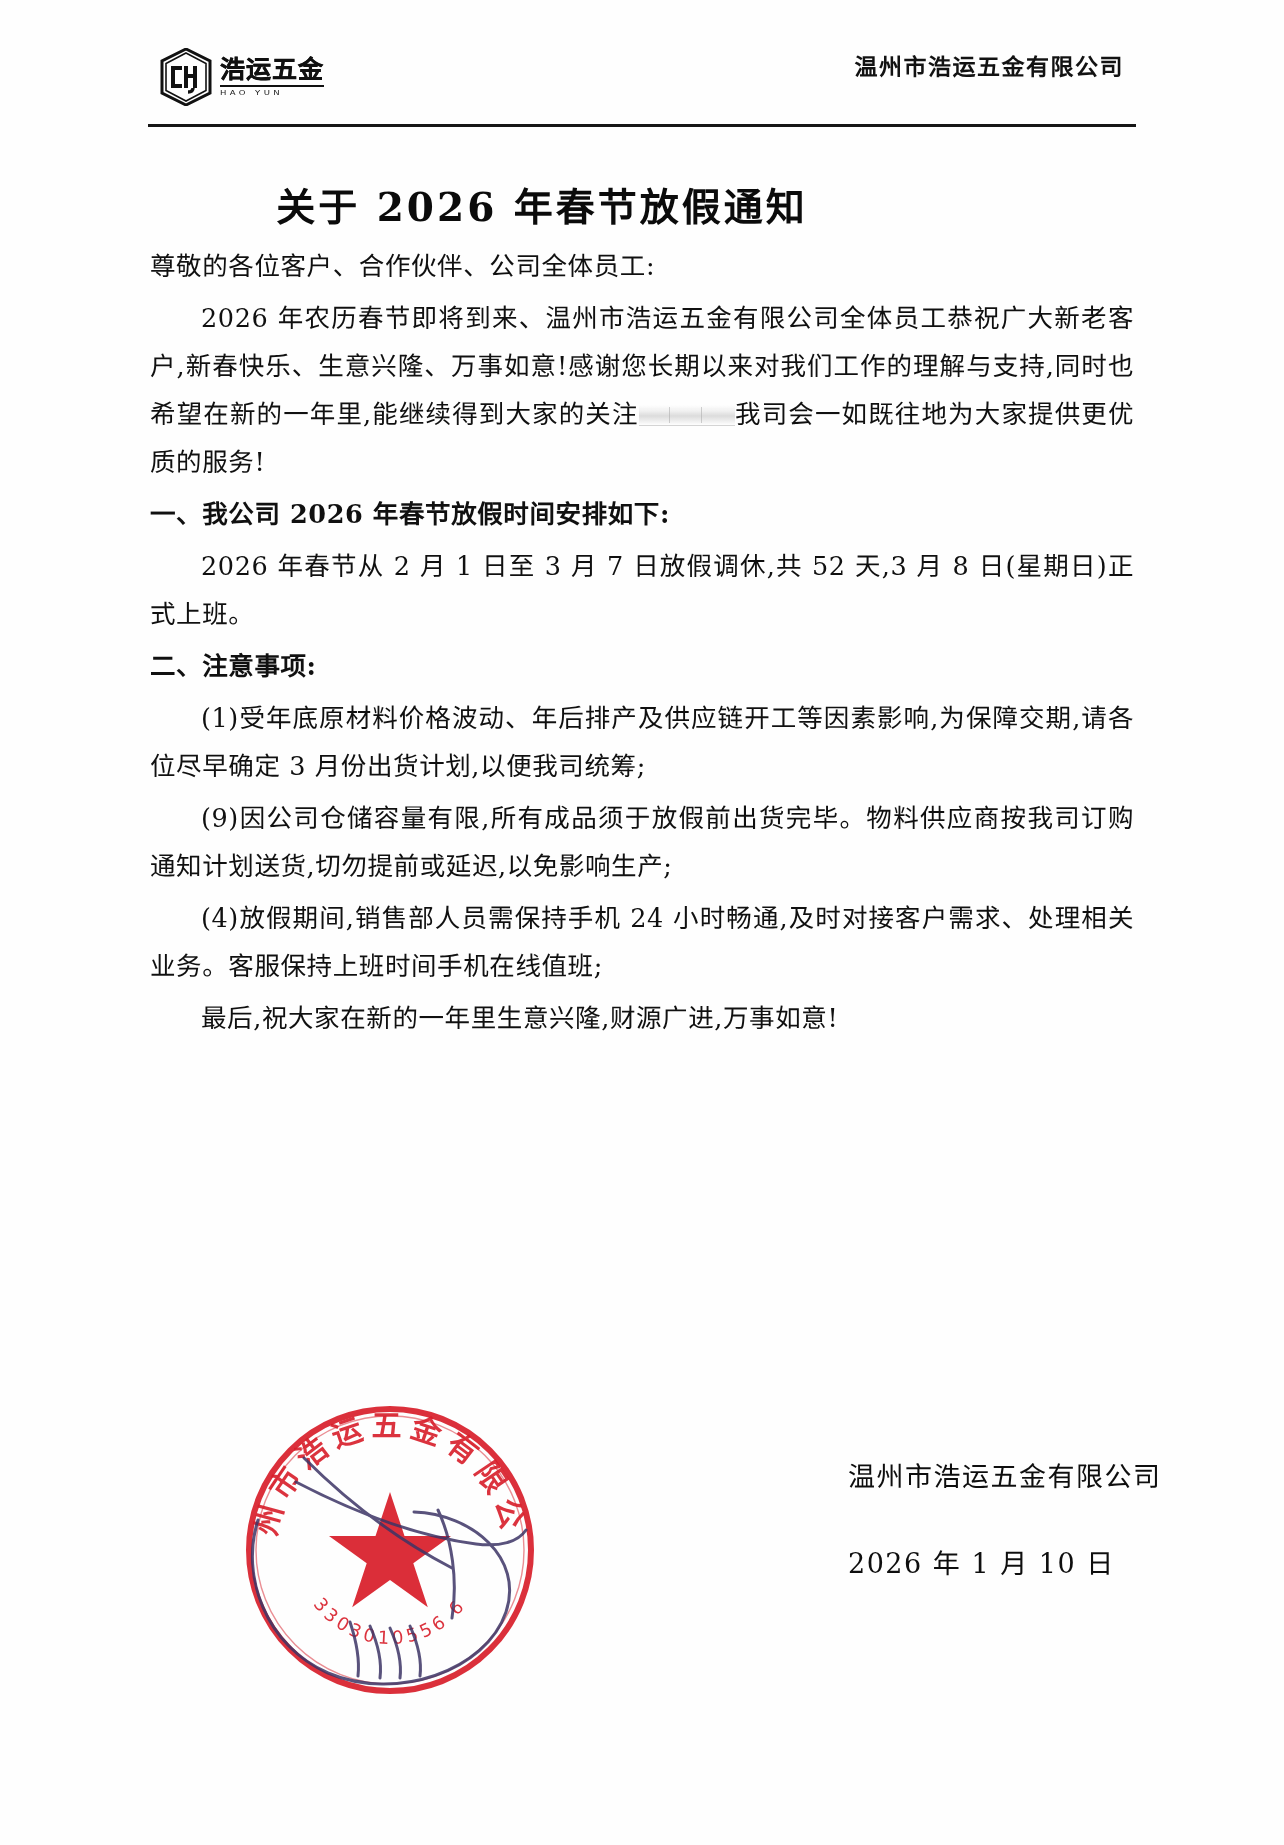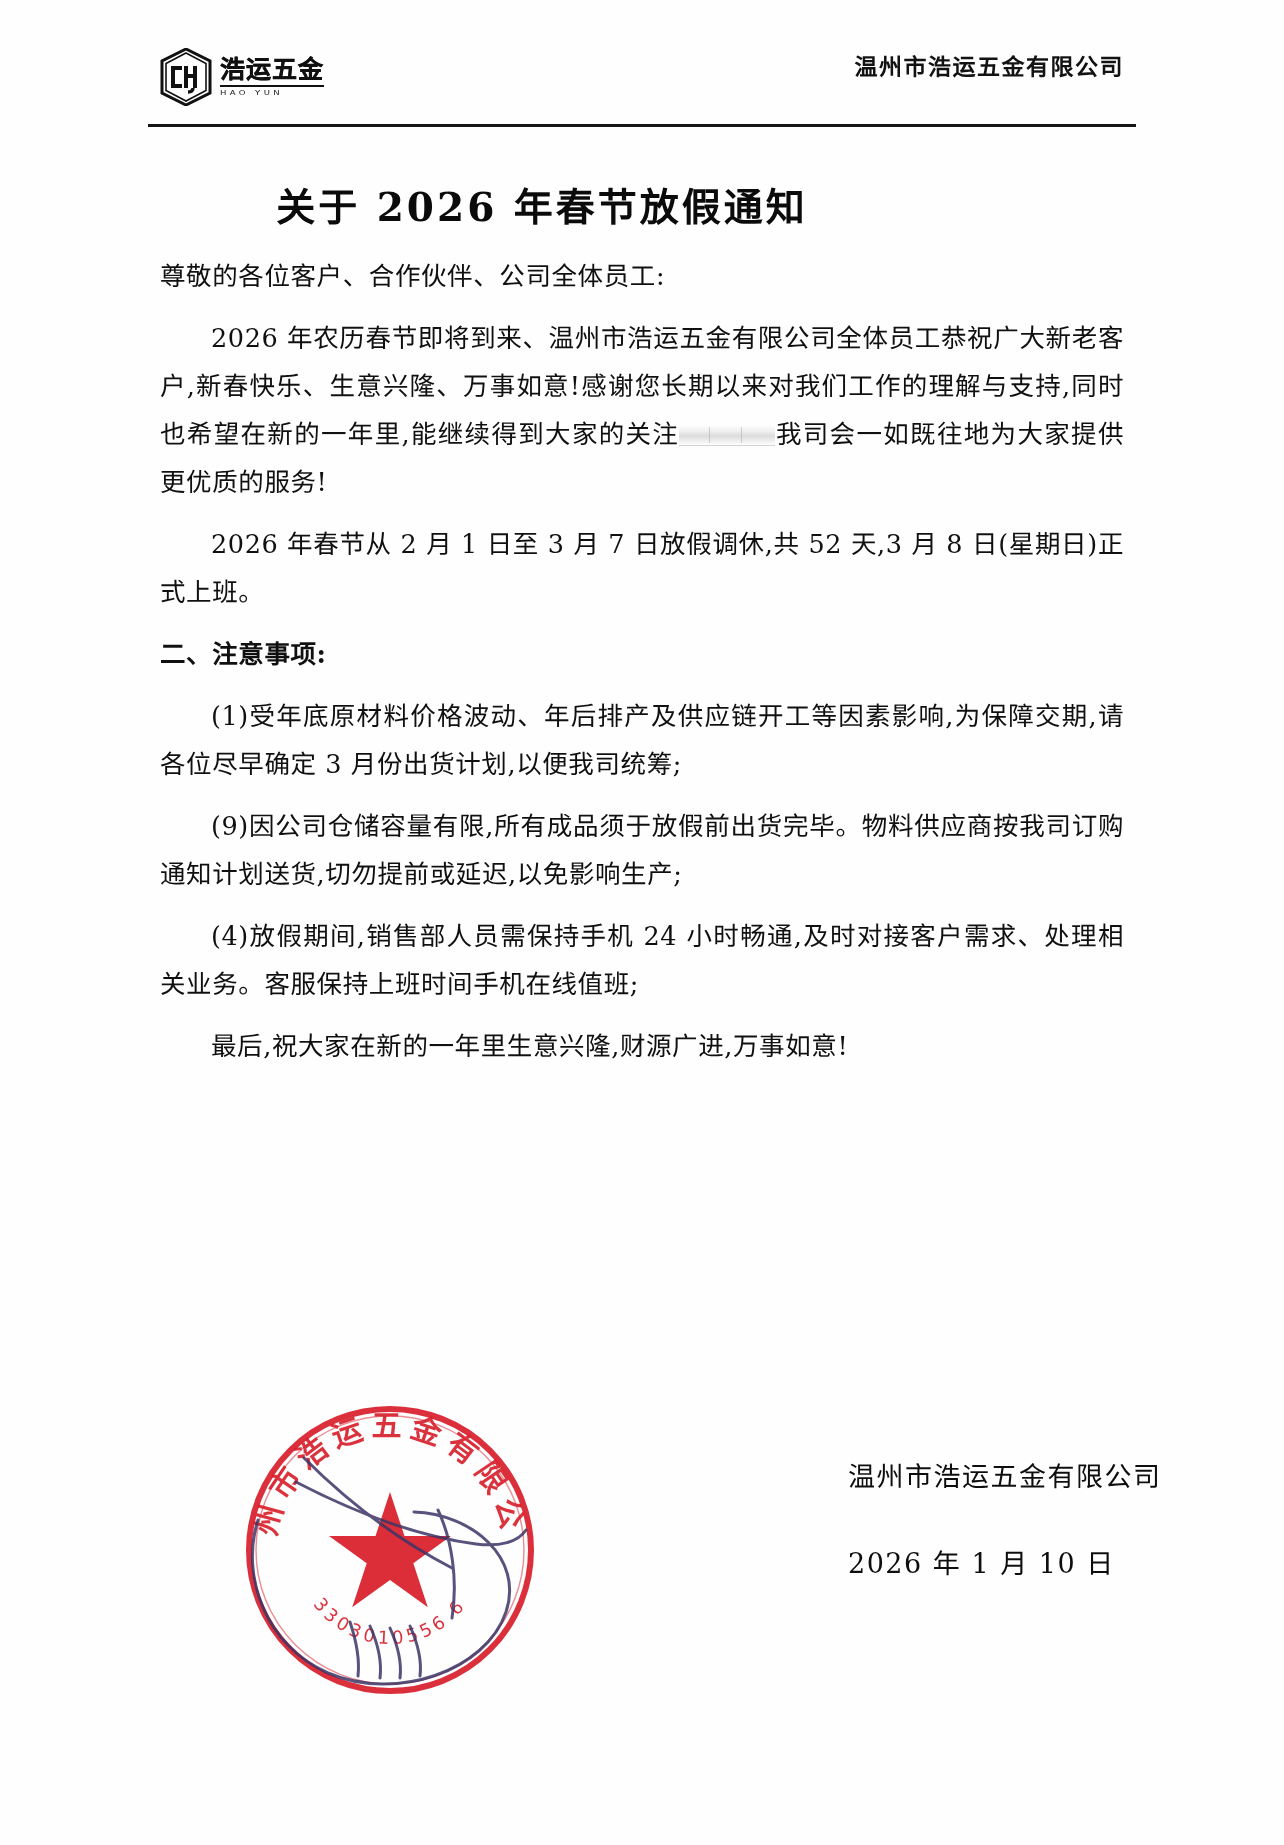--- a/index.html
+++ b/index.html
@@ -111,21 +111,21 @@
     top: 238px;
     width: 992px;
   }
   .para {
     font-size: 25.5px;
     line-height: 48px;
     letter-spacing: 0.6px;
     text-align: justify;
     text-justify: inter-character;
     color: #101010;
-    margin: 14px;
+    margin: 4px;
     word-break: break-all;
   }
   .para.indent { text-indent: 2em; }
   .para.salutation { text-indent: 0; }
   .para.heading { text-indent: 0; font-weight: bold; }
   .para.note-item { text-indent: 2em; }
 
   .redacted {
     display: inline-block;
     width: 96px;
@@ -228,20 +228,21 @@
   <div class="header-rule"></div>
 
   <div class="doc-title">关于 2026 年春节放假通知</div>
 
   <div class="body-block">
 
     <p class="para salutation">尊敬的各位客户、合作伙伴、公司全体员工:</p>
 
     <p class="para indent"><span>2026 年农历春节即将到来、温州市浩运五金有限公司全体员工恭祝广大新老客户,新春快乐、生意兴隆、万事如意!感谢您长期以来对我们工作的理解与支持,同时也希望在新的一年里,能继续得到大家的关注</span><span class="redacted"></span><span>我司会一如既往地为大家提供更优质的服务!</span></p>
 
+    <p class="para heading">一、我公司 2026 年春节放假时间安排如下:</p>
 
     <p class="para indent">2026 年春节从 2 月 1 日至 3 月 7 日放假调休,共 52 天,3 月 8 日(星期日)正式上班。</p>
 
     <p class="para heading">二、注意事项:</p>
 
     <p class="para note-item">(1)受年底原材料价格波动、年后排产及供应链开工等因素影响,为保障交期,请各位尽早确定 3 月份出货计划,以便我司统筹;</p>
 
     <p class="para note-item">(9)因公司仓储容量有限,所有成品须于放假前出货完毕。物料供应商按我司订购通知计划送货,切勿提前或延迟,以免影响生产;</p>
 
 

